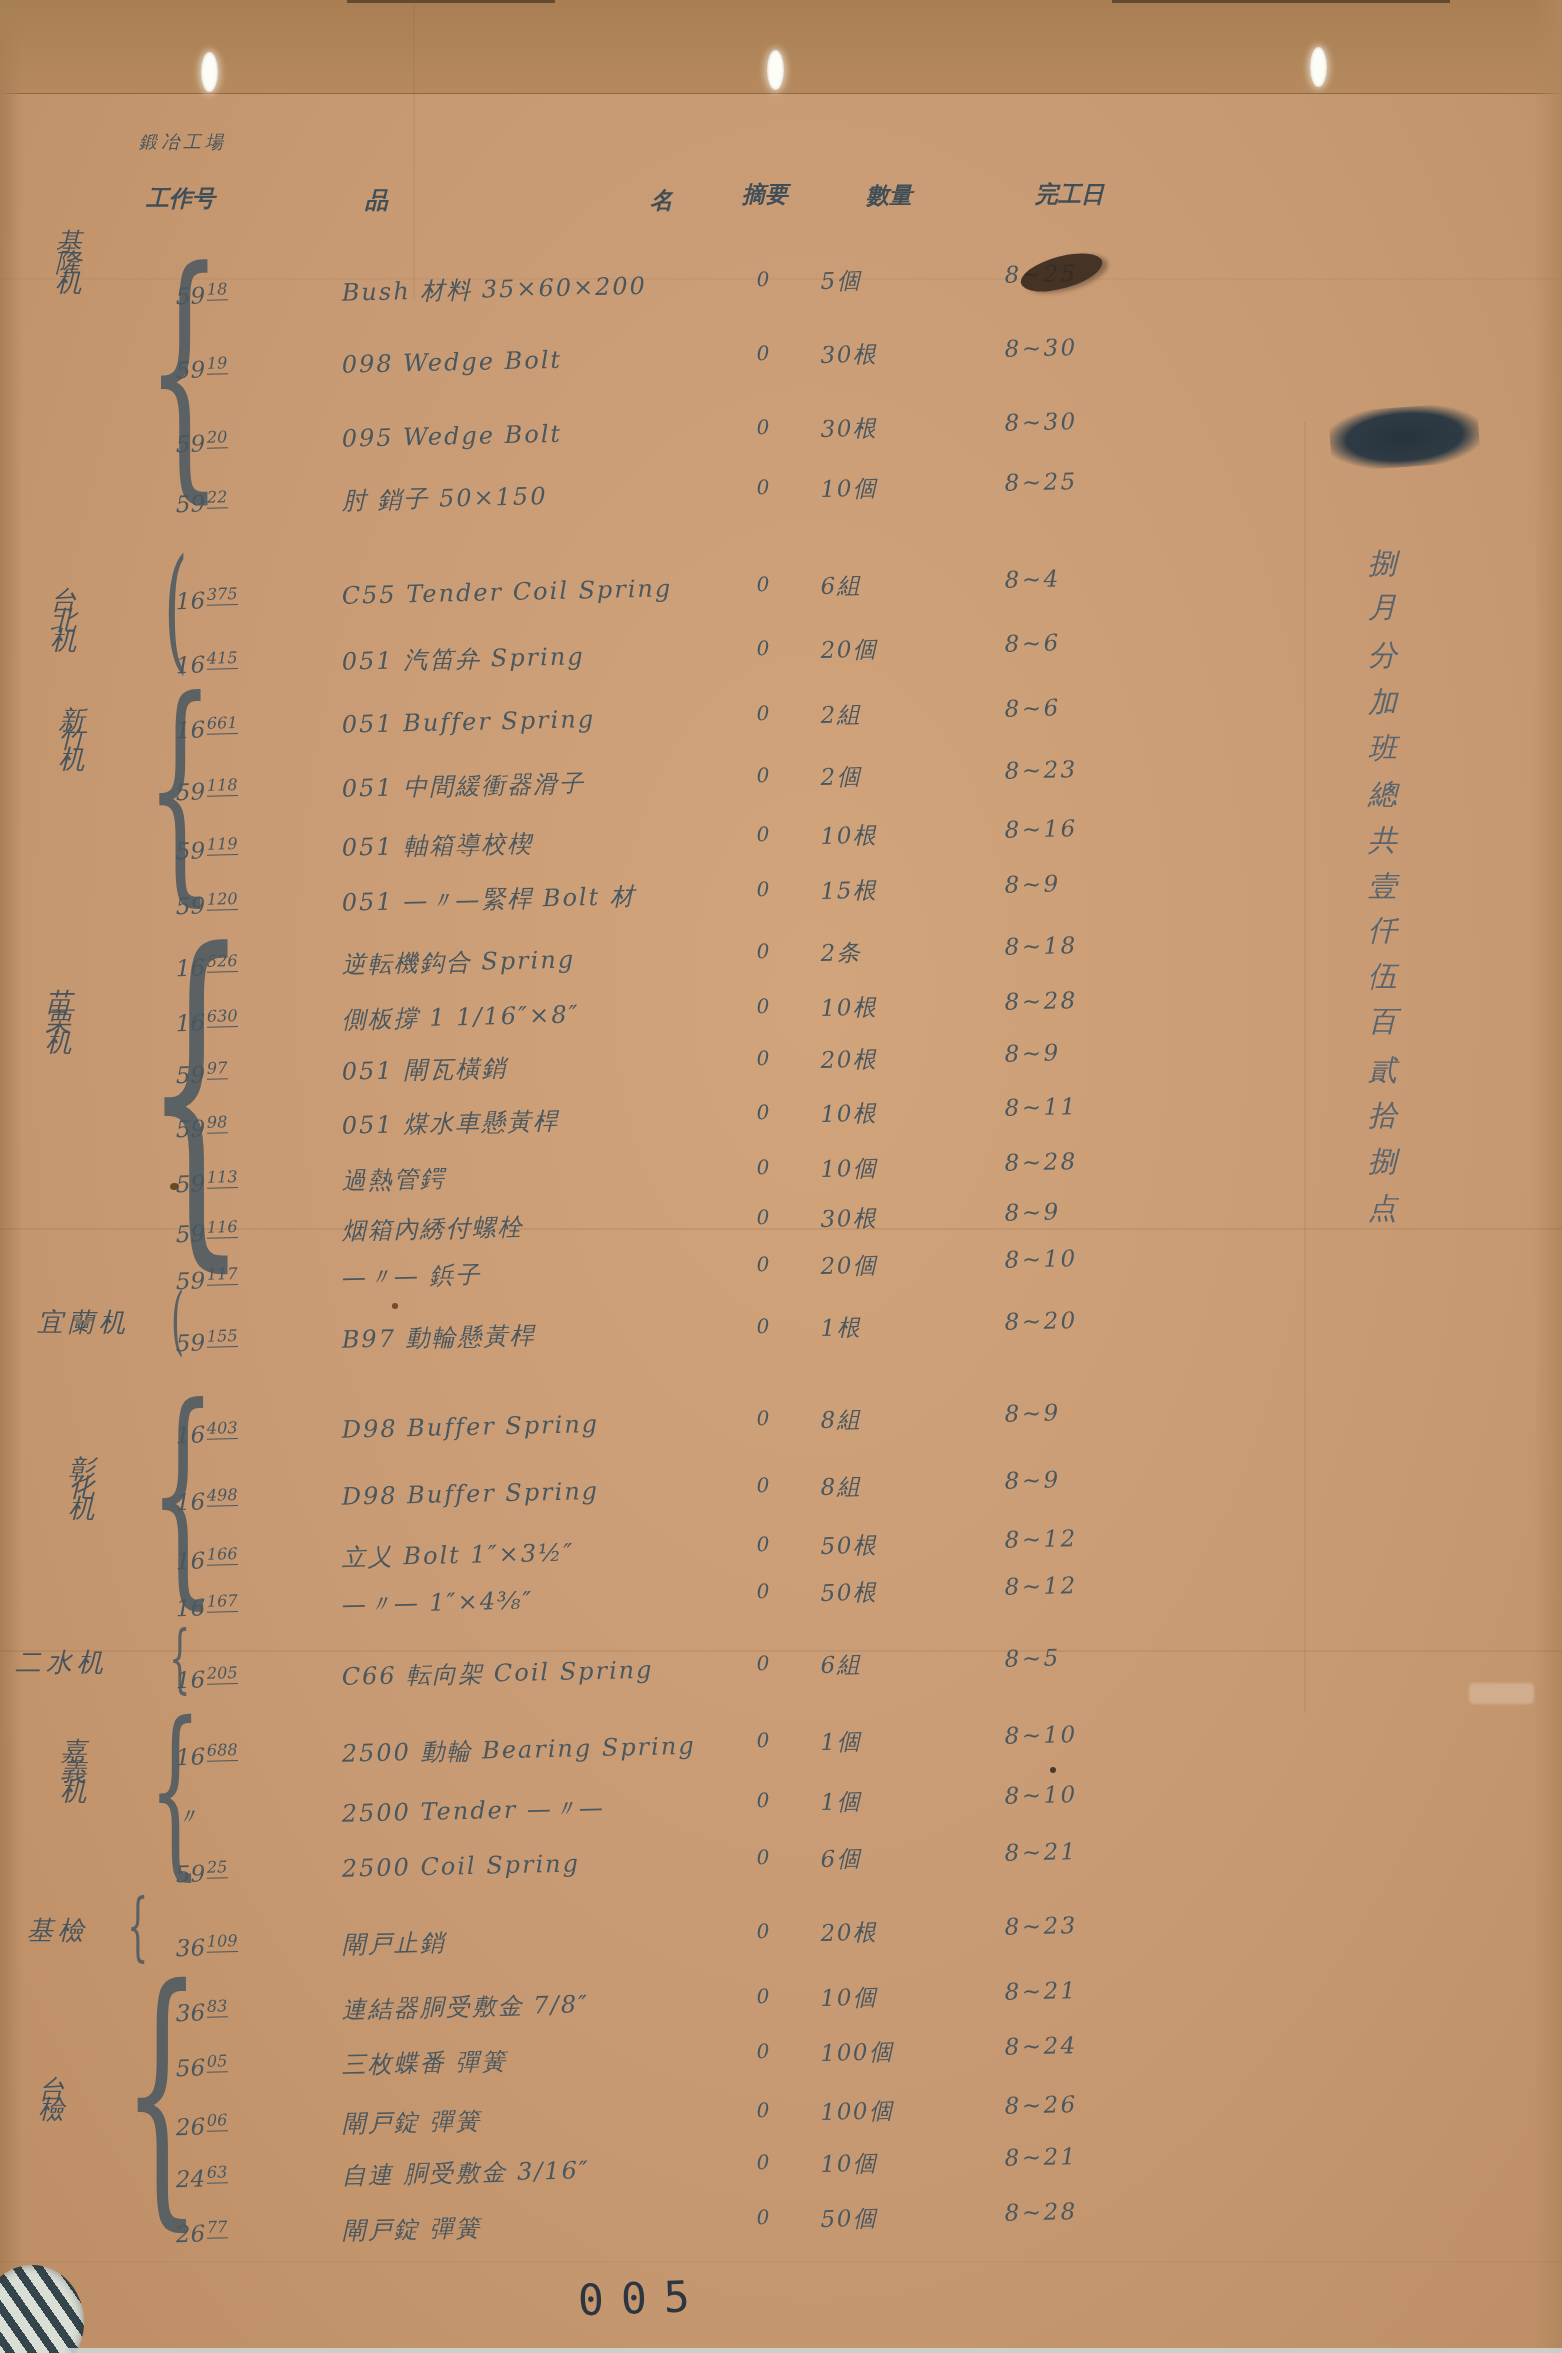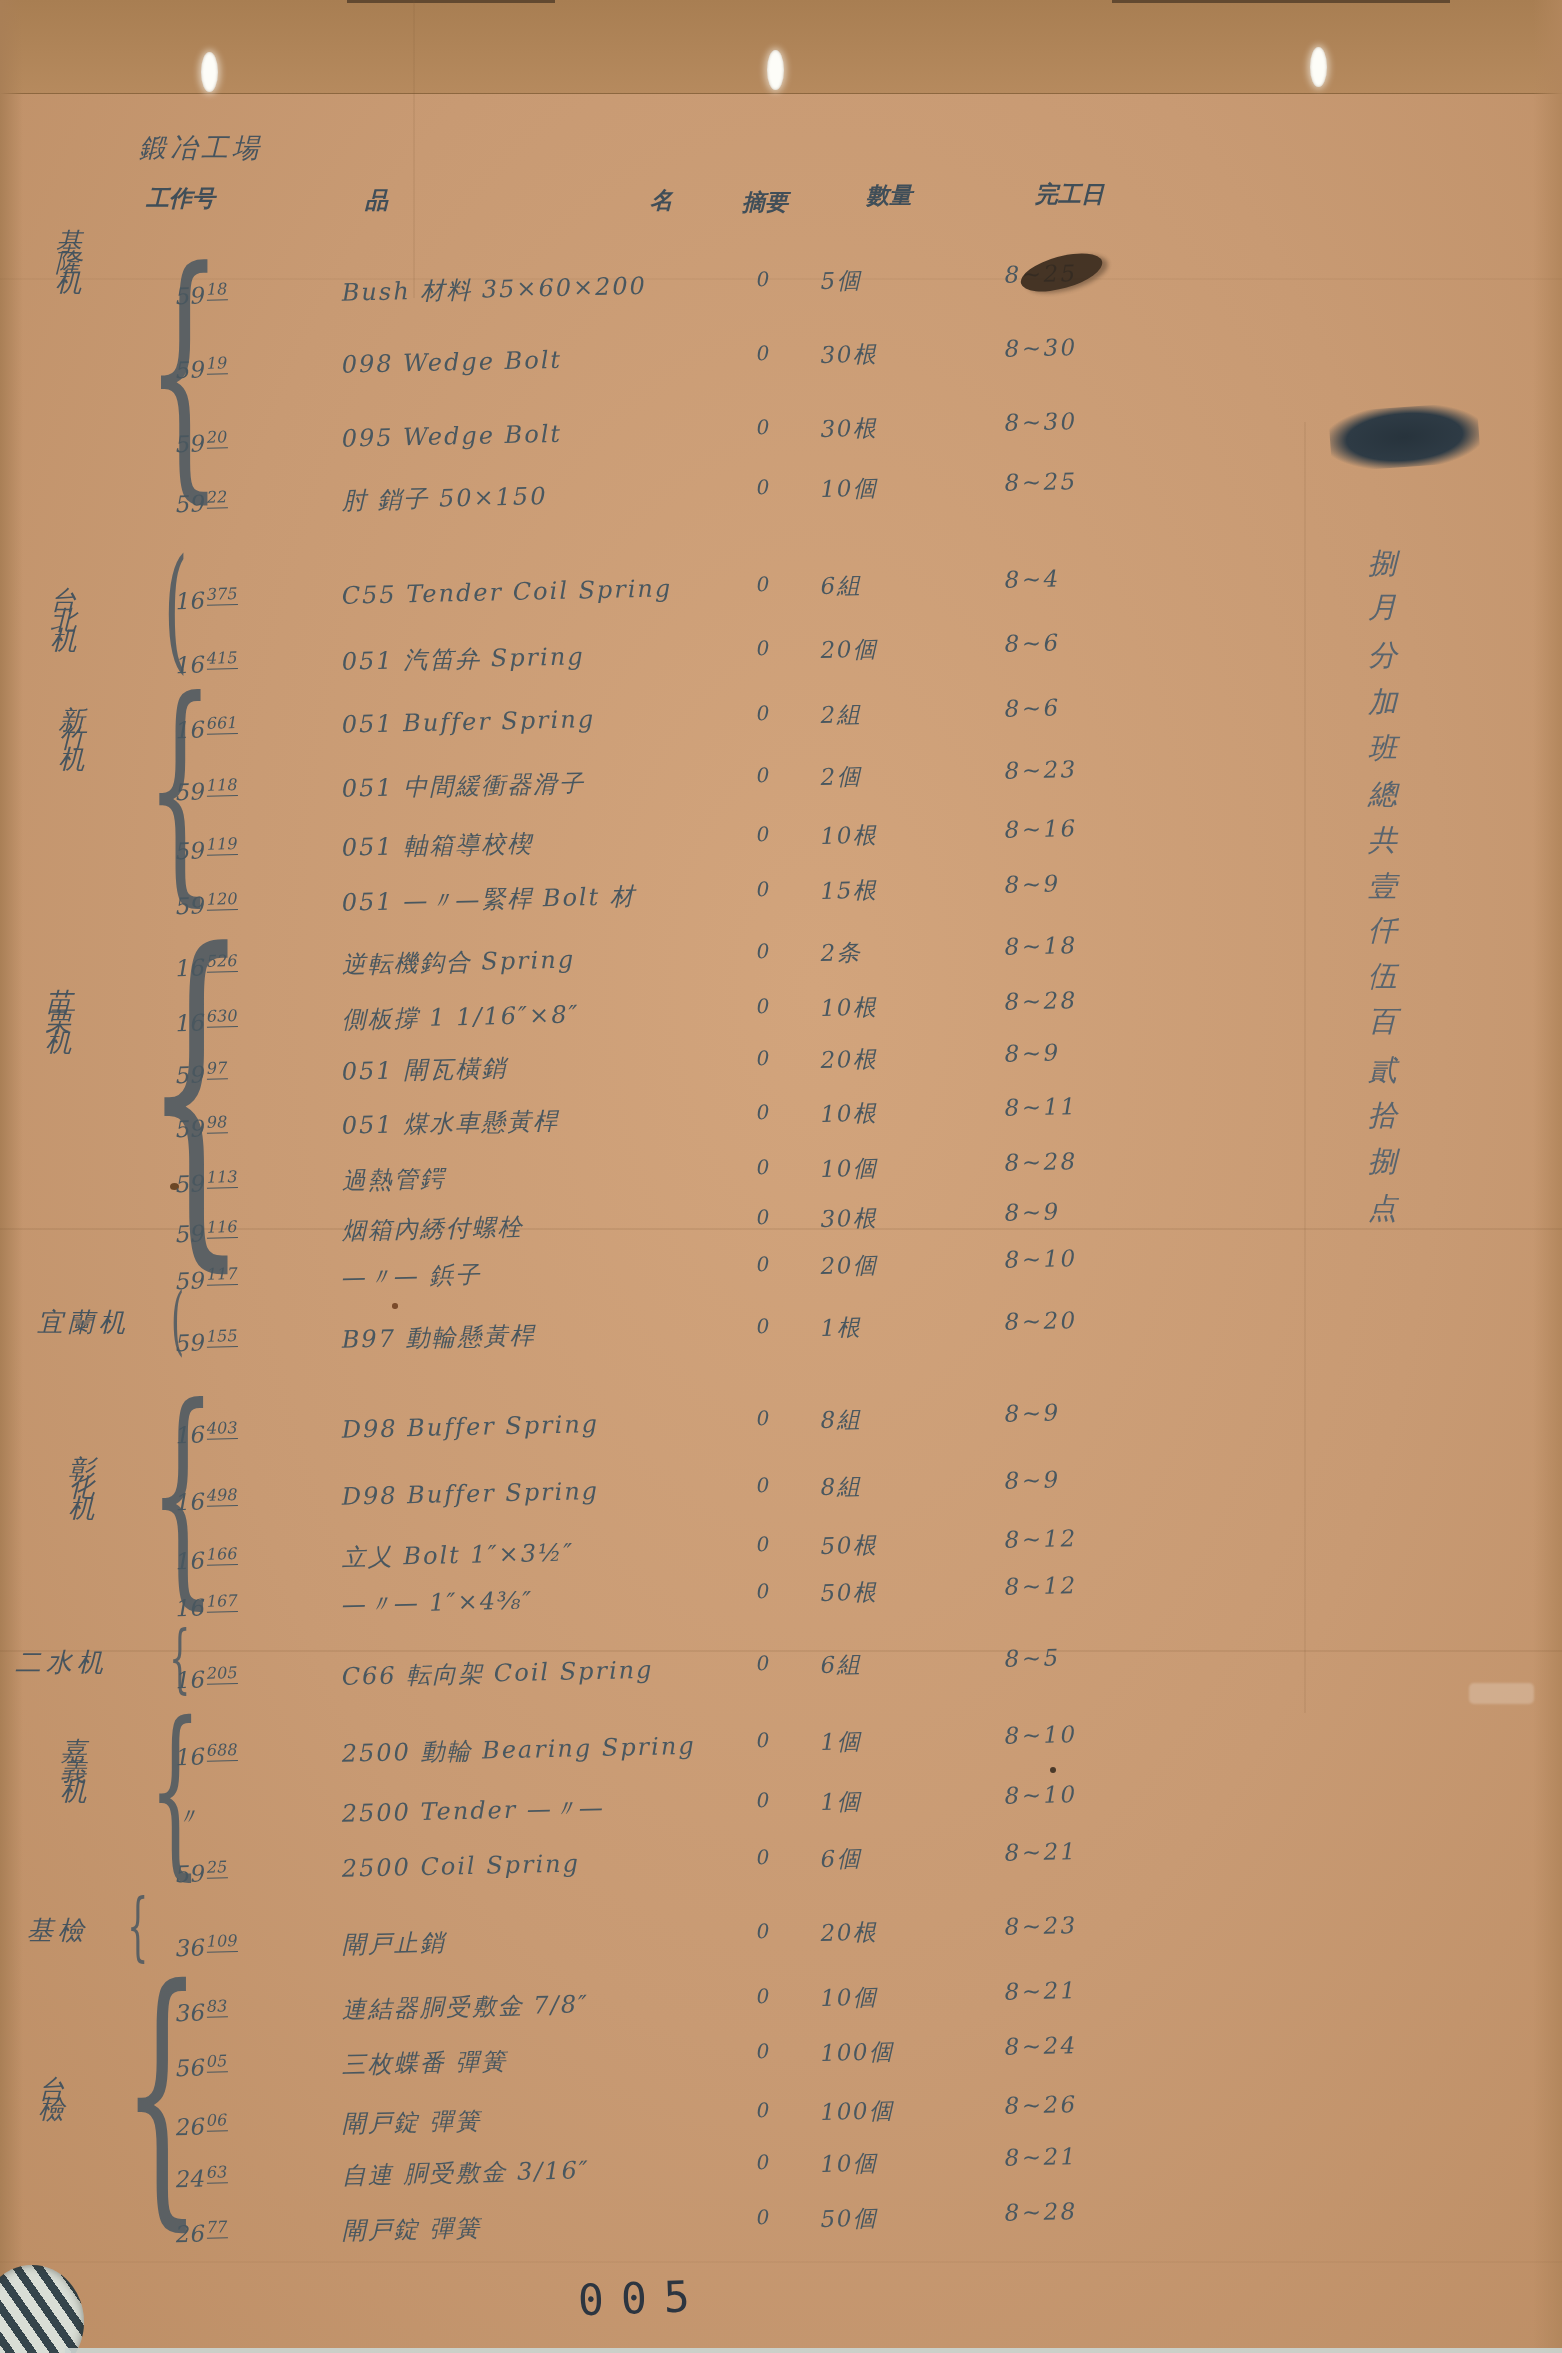--- a/index.html
+++ b/index.html
@@ -13,21 +13,21 @@
   .band-right{position:absolute;right:0;top:0;width:30px;height:100%;background:linear-gradient(270deg,#b2865c,rgba(178,134,92,0));}
   .crease-h{position:absolute;left:0;width:100%;height:2px;background:linear-gradient(rgba(120,85,50,0),rgba(120,85,50,.28),rgba(120,85,50,0));}
   .crease-v{position:absolute;top:0;width:2px;background:linear-gradient(90deg,rgba(120,85,50,0),rgba(120,85,50,.22),rgba(120,85,50,0));}
   .topline{position:absolute;height:3px;background:rgba(40,30,20,.55);top:0;}
   .punch{position:absolute;width:17px;height:40px;border-radius:50%;background:#fdfdf8;
          box-shadow:0 0 7px 2px rgba(255,255,250,.6), inset 0 0 3px rgba(120,90,60,.4);}
   .speck{position:absolute;border-radius:50%;}
   
   .hw{color:#49575f;font-style:italic;}
   .title{position:absolute;font-size:37px;letter-spacing:7px;font-weight:bold;color:#44525c;}
-  .workshop{position:absolute;font-size:27px;letter-spacing:4px;color:#46545e;}
+  .workshop{position:absolute;font-size:18px;letter-spacing:4px;color:#46545e;}
   .colhead{position:absolute;font-size:23px;color:#404e58;font-weight:bold;}
   .group-label{position:absolute;font-size:26px;color:#46545e;font-style:italic;}
   .group-label.v{writing-mode:vertical-rl;text-orientation:upright;letter-spacing:20px;}
   .group-label.h{letter-spacing:5px;}
   .brace{position:absolute;color:#4a5862;font-weight:200;line-height:1;transform-origin:left top;opacity:.85;}
   .row{position:absolute;left:0;width:1191px;height:55px;transform:rotate(-1.3deg);}
   .cell{position:absolute;top:0;white-space:nowrap;}
   .wno{font-size:23px;}
   .wno sup{font-size:16px;border-bottom:1.5px solid #49575f;padding-bottom:1px;margin-left:2px;}
   .item{font-size:24px;letter-spacing:2px;}
@@ -72,21 +72,21 @@
   <div class="speck" style="left:170px;top:1183px;width:9px;height:7px;background:#6b4726;"></div>
   <div class="speck" style="left:1050px;top:1767px;width:6px;height:6px;background:#4a3a2a;"></div>
   <div class="speck" style="left:392px;top:1303px;width:5.5px;height:5.5px;background:#7a4b2b;"></div>
   <div class="watermark-smudge" style="left:1469px;top:1683px;"></div>
 
   <div class="workshop hw" style="left:139px;top:130px;">鍛冶工場</div>
 
   <div class="colhead hw" style="left:146px;top:183px;">工作号</div>
   <div class="colhead hw" style="left:365px;top:185px;">品</div>
   <div class="colhead hw" style="left:650px;top:185px;">名</div>
-  <div class="colhead hw" style="left:742px;top:179px;margin-top:8px;">摘要</div>
+  <div class="colhead hw" style="left:742px;top:179px;">摘要</div>
   <div class="colhead hw" style="left:866px;top:180px;">數量</div>
   <div class="colhead hw" style="left:1035px;top:179px;">完工日</div>
 
   <div id="table-body">
       <div class="group-label hw v" style="left: 52px; top: 208px;">基隆机</div>
       <div class="brace" style="left: 146px; top: 236px; font-size: 267px; transform: scaleX(0.45);">{</div>
       <div class="row hw" style="top: 271px;">
         <div class="cell wno" style="left: 176px;"><span>59</span><sup>18</sup></div>
         <div class="cell item" style="left: 342px;">Bush 材料 35×60×200</div>
         <div class="cell sum" style="left: 757px;">0</div>

